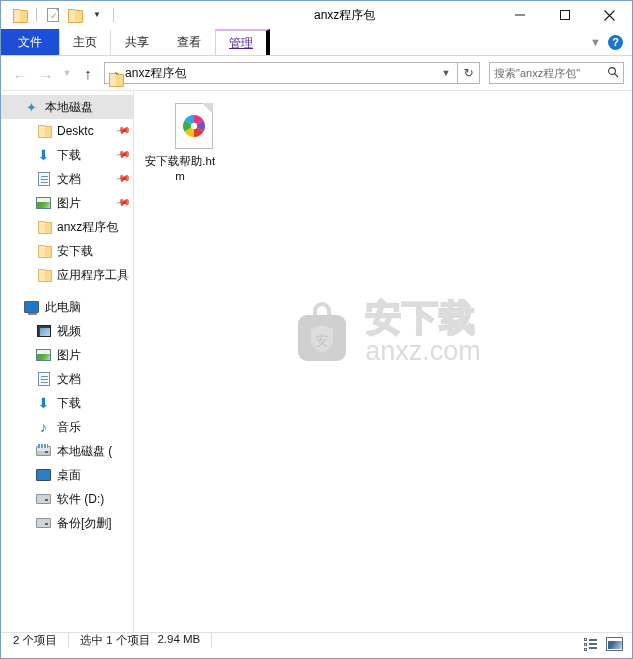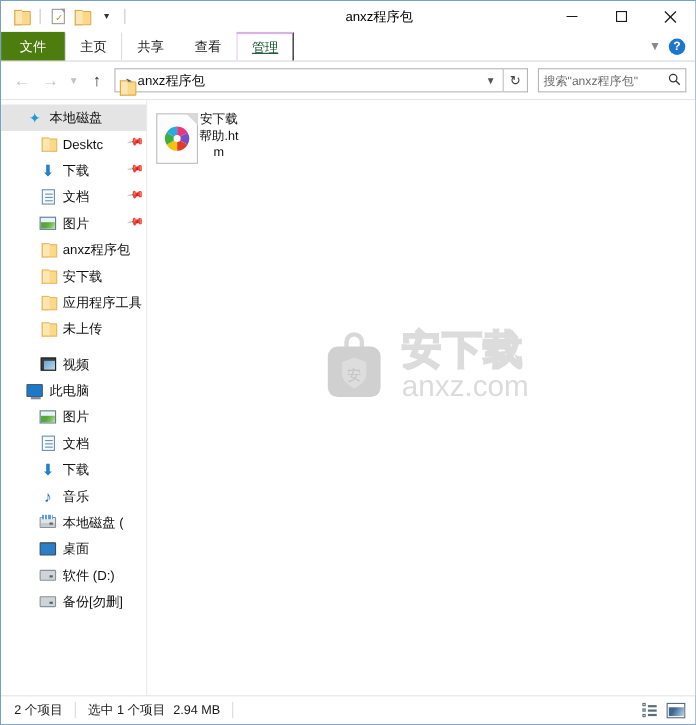--- a/index.html
+++ b/index.html
@@ -102,30 +102,30 @@
   }
   .tab {
     display: flex; align-items: center; justify-content: center;
     padding: 0 13px;
     font-size: 12px; color: #1a1a1a;
     border: 1px solid transparent;
     border-bottom: none;
     position: relative;
   }
   .tab.file {
-    background: #4d7c0f; color: #fff; padding: 0 16px;
+    background: #1d4ed8; color: #fff; padding: 0 16px;
   }
   .tab.plain {
     border-left: 1px solid #ddd; border-right: 1px solid #ddd;
     border-top: 1px solid #fff;
   }
   .tab.manage {
-    border-left: 1px solid #e3c9ec; border-right: 1px solid #000000;
+    border-left: 1px solid #e3c9ec; border-right: 4px solid #000000;
     border-top: 2px solid #d9b3e6;
-    color: #14532d;
+    color: #4c1d95;
     text-decoration: underline;
   }
   .tab-spacer { flex: 1; }
   .ribbon-right {
     display: flex; align-items: center; gap: 7px; padding-right: 9px;
   }
   .chev-down { color: #8a8a8a; font-size: 11px; }
   .help-circle {
     width: 15px; height: 15px; border-radius: 50%;
     background: #1c76cd; color: #fff;
@@ -305,21 +305,21 @@
     flex: 1; position: relative; background: #fff;
     overflow: hidden;
   }
   .items {
     display: flex; flex-wrap: wrap;
     padding: 6px 0 0 6px;
     position: relative; z-index: 2;
   }
   .item {
     width: 80px; padding: 5px 2px 4px;
-    display: flex; flex-direction: row; align-items: flex-start;
+    display: flex; flex-direction: column; align-items: flex-end;
     margin-right: 6px;
   }
   .item.selected {
     background: #cde8f7;
     border: 1px solid #9fd1ec;
   }
   .item-ico {
     width: 48px; height: 48px;
     display: flex; align-items: center; justify-content: center;
     margin-bottom: 4px;
@@ -359,21 +359,21 @@
   }
   .wm-en {
     font-size: 27px; color: #dcdcdc; line-height: 28px;
     letter-spacing: 0px;
   }
 
   
   .statusbar {
     height: 26px; flex: 0 0 26px;
     border-top: 1px solid #e2e2e2;
-    display: flex; align-items: center;
+    display: flex; 
     padding: 0 6px 0 12px;
     background: #fff;
     font-size: 11.5px; color: #1a1a1a;
   }
   .st-sep {
     width: 1px; height: 15px; background: #dcdcdc; margin: 0 11px;
   }
   .st-spacer { flex: 1; }
   .view-btn {
     width: 24px; height: 22px;
@@ -534,40 +534,34 @@
             <span class="ic-folder"></span>
           </span>
         <span class="nav-label">安下载</span>
       </div>
       <div class="nav-item lvl1">
         <span class="nav-ico">
             <span class="ic-folder"></span>
           </span>
         <span class="nav-label">应用程序工具</span>
       </div>
-      <div class="nav-item lvl1">
-        <span class="nav-ico">
-            <span class="ic-folder"></span>
-          </span>
-        <span class="nav-label">未上传</span>
-      </div>
 
       <div class="grp-gap"></div>
 
+      <div class="nav-item lvl0">
+        <span class="nav-ico">
+            <span class="ic-pc"></span>
+          </span>
+        <span class="nav-label">此电脑</span>
+      </div>
       <div class="nav-item lvl1">
         <span class="nav-ico">
             <span class="ic-video"></span>
           </span>
         <span class="nav-label">视频</span>
-      </div>
-      <div class="nav-item lvl0">
-        <span class="nav-ico">
-            <span class="ic-pc"></span>
-          </span>
-        <span class="nav-label">此电脑</span>
       </div>
       <div class="nav-item lvl1">
         <span class="nav-ico">
             <span class="ic-pic"></span>
           </span>
         <span class="nav-label">图片</span>
       </div>
       <div class="nav-item lvl1">
         <span class="nav-ico">
             <span class="ic-doc"></span>

